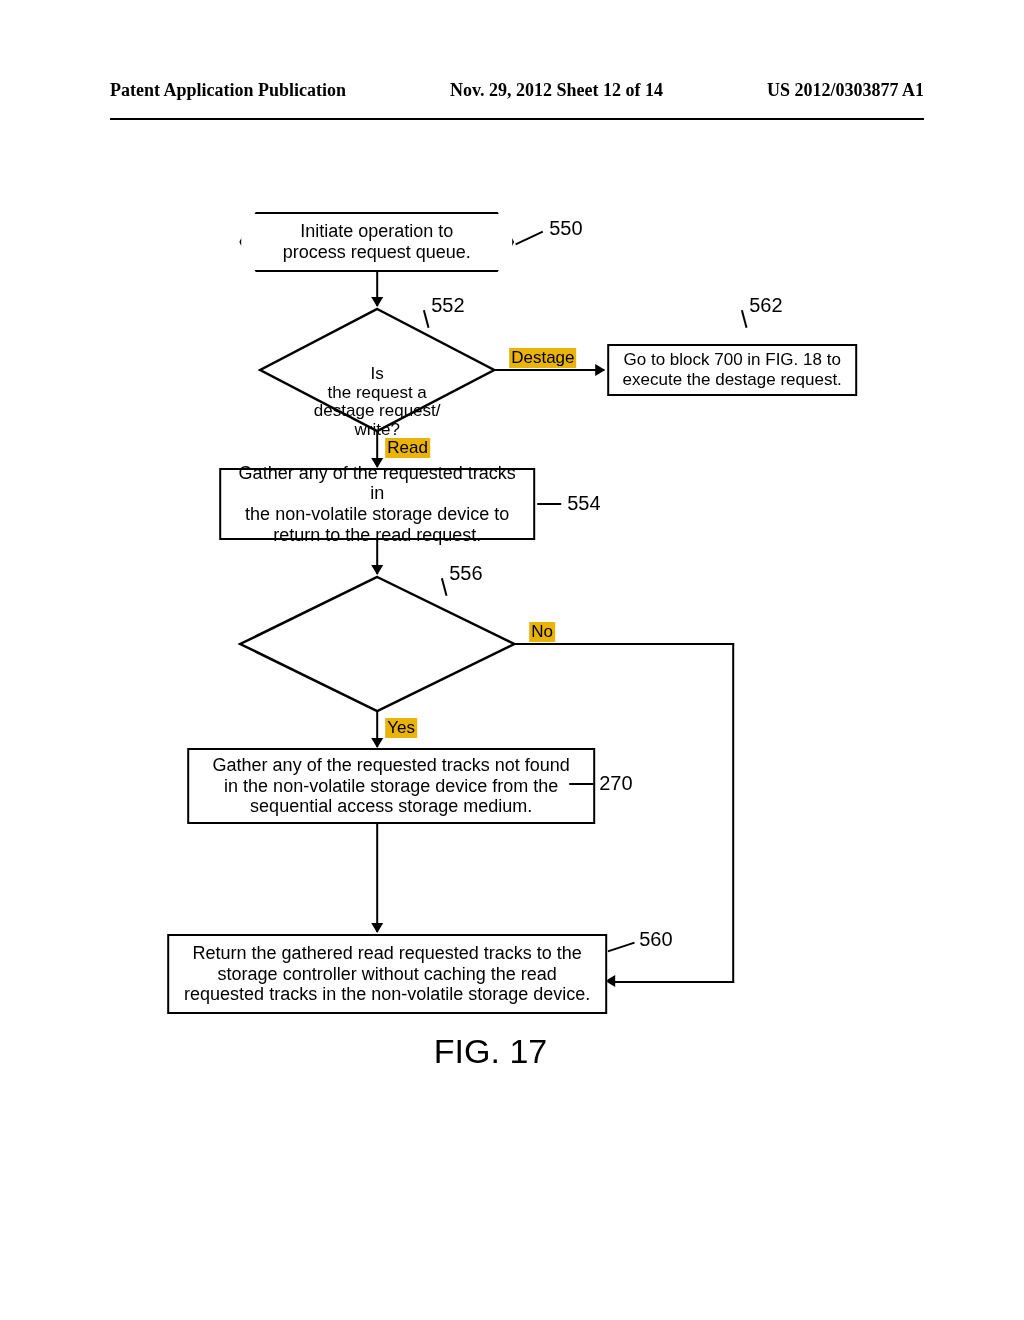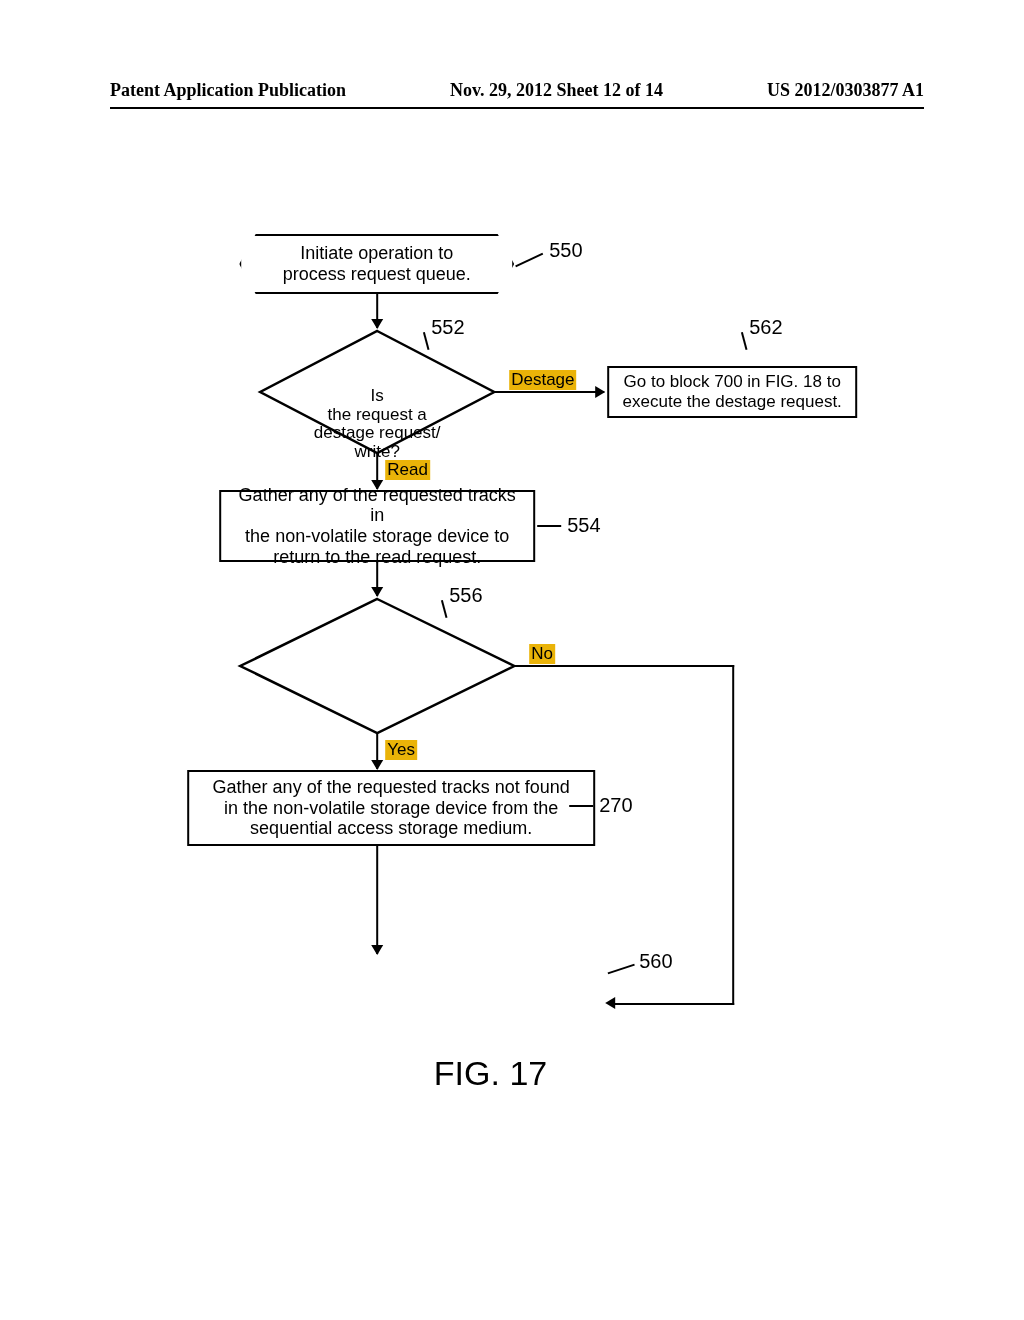--- a/index.html
+++ b/index.html
@@ -13,25 +13,25 @@
   .page-header {
     position: absolute;
     top: 80px;
     left: 110px;
     right: 100px;
     display: flex;
     justify-content: space-between;
     font-weight: bold;
     font-size: 18px;
     border-bottom: 2px solid #000;
-    padding-bottom: 6px;
+    padding-bottom: 17px;
   }
   .diagram {
     position: absolute;
-    top: 234px;
+    top: 212px;
     left: 50%;
     transform: translateX(-54%);
     width: 820px;
     height: 890px;
   }
   .node {
     position: absolute;
     font-family: Arial, Helvetica, sans-serif;
     font-size: 18px;
     line-height: 1.15;
@@ -208,17 +208,22 @@
   <div class="node process" style="left:118px; top:536px; width:408px; height:76px;">
     <span style="white-space:pre-line;">Gather any of the requested tracks not found
 in the non-volatile storage device from the
 sequential access storage medium.</span>
   </div>
   <div class="ref-num" style="left:530px; top:560px;">270</div>
   <div class="line-h" style="left:500px; top:571px; width:24px;"></div>
 
   <div class="arrow-v" style="left:307px; top:612px; height:108px;"></div>
 
+  <div class="node process" style="left:98px; top:722px; width:440px; height:80px;">
+    <span style="white-space:pre-line;">Return the gathered read requested tracks to the
+storage controller without caching the read
+requested tracks in the non-volatile storage device.</span>
+  </div>
   <div class="ref-num" style="left:570px; top:716px;">560</div>
   <div class="ref-line" style="left:538px; top:734px; width:28px; transform:rotate(-18deg);"></div>
 
   <div class="fig-label" style="top:820px;">FIG. 17</div>
 </div>
 
 </body></html>

